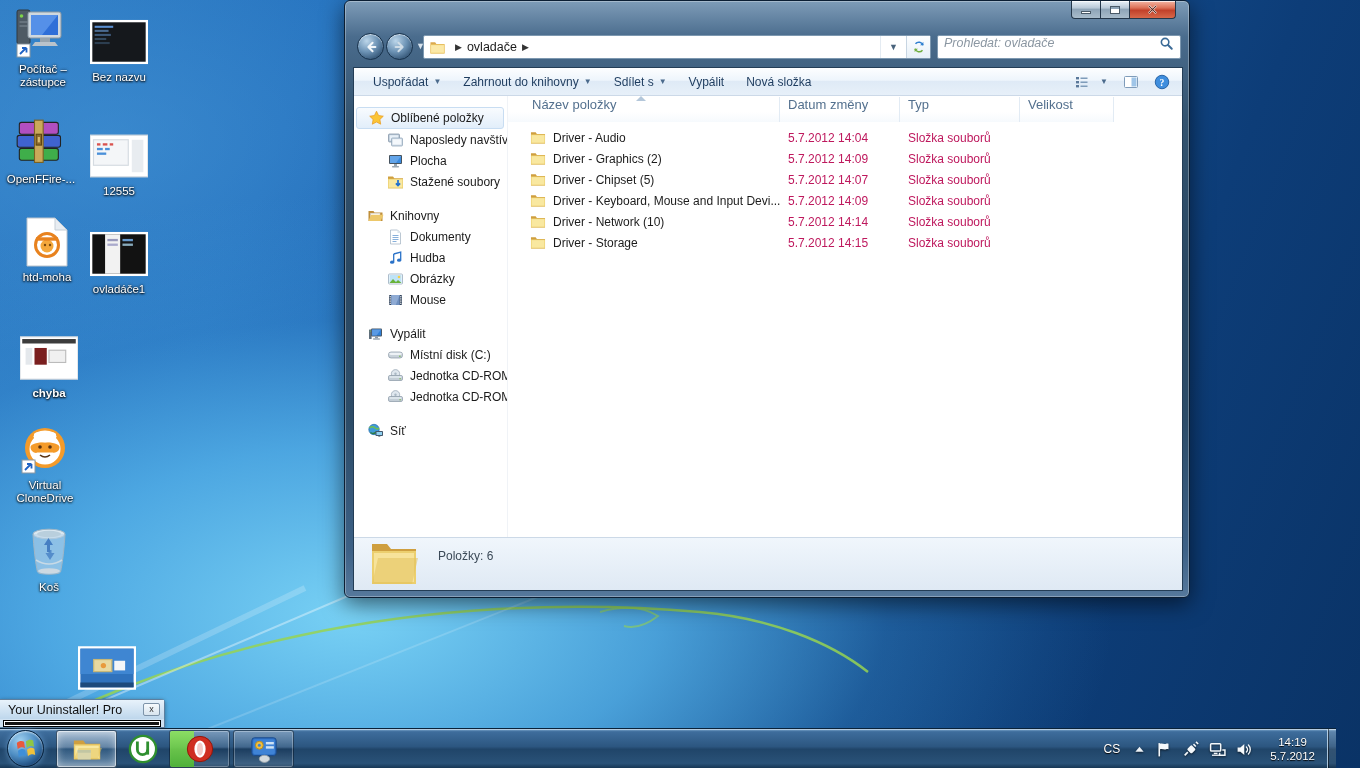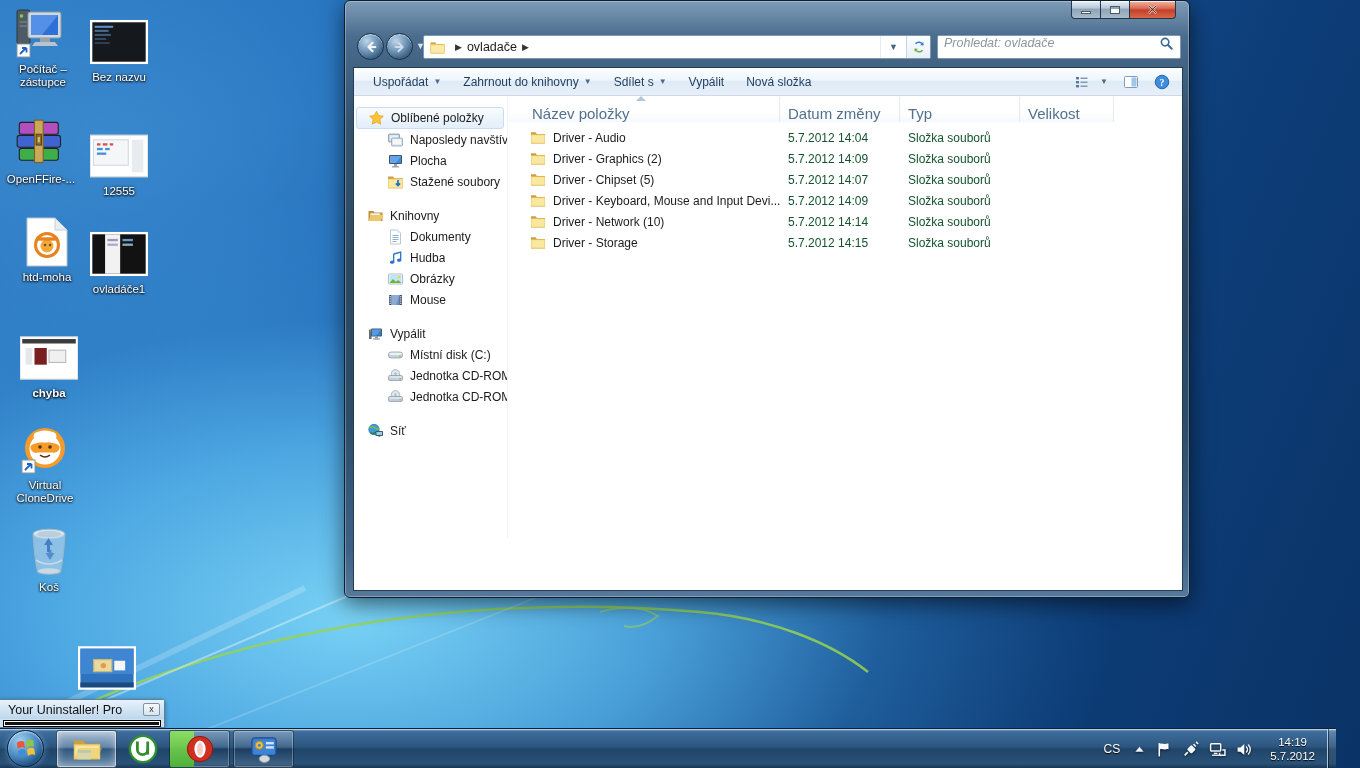--- a/index.html
+++ b/index.html
@@ -71,28 +71,28 @@
 .navpane{width:153px;padding-top:11px;overflow:hidden;flex:none}
 .group{margin-top:13px}.group:first-child{margin-top:0}
 .nrow{display:flex;align-items:center;height:21px;font-size:12px;color:#1b1b1b;white-space:nowrap;cursor:default}
 .nrow .ic{width:17px;height:16px;margin-right:6px}
 .nrow.head{padding-left:13px}
 .nrow.child{padding-left:33px}
 .nrow.selected{background:linear-gradient(180deg,#f8fbfe,#e2eefa);border:1px solid #c8ddf2;border-radius:3px;margin:0 3px 0 2px;padding-left:11px;height:22px}
 .ntext{overflow:hidden}
 .filearea{flex:1;position:relative;overflow:hidden;border-left:1px solid #f0f3f7}
 .fheader{display:grid;grid-template-columns:272px 120px 120px 94px 1fr;height:25px;margin-top:1px}
-.hcell{display:flex;align-items:flex-end;font-size:15px;color:#53708e;border-right:1px solid #e2ebf4;padding-left:8px;
+.hcell{display:flex;align-items:flex-start;font-size:13px;color:#53708e;border-right:1px solid #e2ebf4;padding-left:8px;
  background:linear-gradient(180deg,#fff 0%,#fff 60%,#f6fafd 100%)}
 .hcell.c0{padding-left:24px}
 .sortarrow{position:absolute;left:128px;top:0;width:0;height:0;border-left:5px solid transparent;border-right:5px solid transparent;border-bottom:5px solid #b4c7da}
 .frow{display:grid;grid-template-columns:272px 120px 120px 94px 1fr;height:21px;align-items:center;font-size:12px;cursor:default}
 .fcell{padding-left:8px;white-space:nowrap;overflow:hidden}
 .fcell.name{padding-left:22px;display:flex;align-items:center;color:#1c1c1c}
-.fcell.dim{color:#14532d}
+.fcell.dim{color:#be185d}
 .row-folder{width:16px;height:15px;margin-right:7px}
 #frows{margin-top:5px}
 .statuspane{position:absolute;left:0;bottom:0;width:100%;height:53px;border-top:1px solid #ccd9e7;
  background:linear-gradient(180deg,#f0f6fc,#dfe9f4);display:flex;align-items:flex-start}
 .big-folder{width:48px;height:46px;margin:2px 0 0 16px}
 .statustext{font-size:12px;color:#3c4a58;margin:11px 0 0 20px}
 
 
 .notif{position:absolute;left:0;top:699px;width:165px;height:29px;background:#cfe2f2;border:1px solid #5e7f9e;border-left:none;
  border-radius:0 4px 0 0;box-shadow:0 1px 4px rgba(0,0,0,.4)}
@@ -706,20 +706,31 @@
                   </span>
                   <span>Driver - Storage</span>
                 </div>
                 <div class="fcell dim">5.7.2012 14:15</div>
                 <div class="fcell dim">Složka souborů</div>
                 <div class="fcell dim"></div>
               </div>
             </div>
         </div>
       </div>
+      <div class="statuspane">
+        <span class="ic big-folder">
+            <svg viewBox="0 0 48 46">
+              <path fill="#cf9f3f" d="M2 4h15l4 5h25v35H2z"></path>
+              <path fill="#eccf6e" d="M2 11h44v33H2z"></path>
+              <path fill="#f7e39a" d="M4 13h40v29H4z"></path>
+              <path fill="#e4c35e" d="M2 44l6-26h40l-6 26z" opacity=".55"></path>
+            </svg>
+          </span>
+        <span class="statustext">Položky: 6</span>
+      </div>
     </div>
   </div>
 
   <div class="notif">
     <div class="notif-title">
       <span>Your Uninstaller! Pro</span>
       <span class="notif-close">x</span>
     </div>
     <div class="notif-progress">
         <div class="fill"></div>

